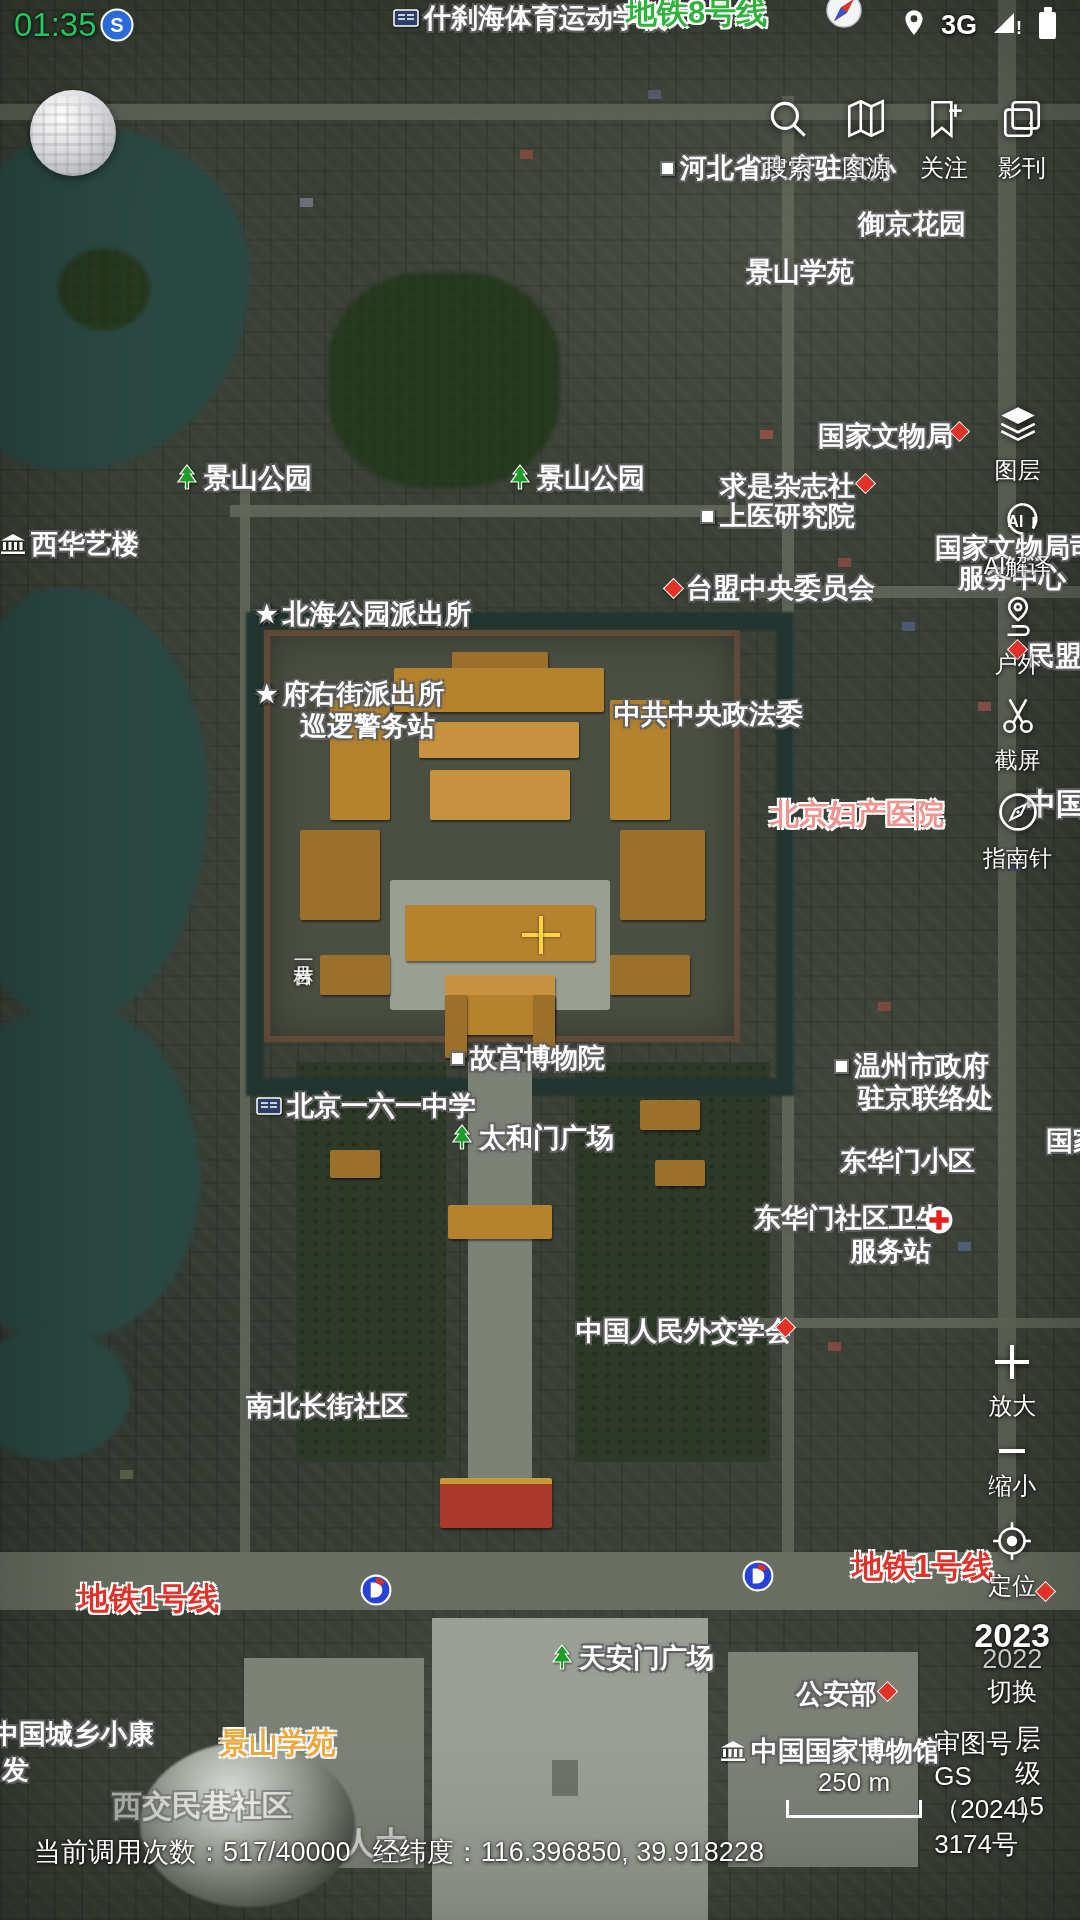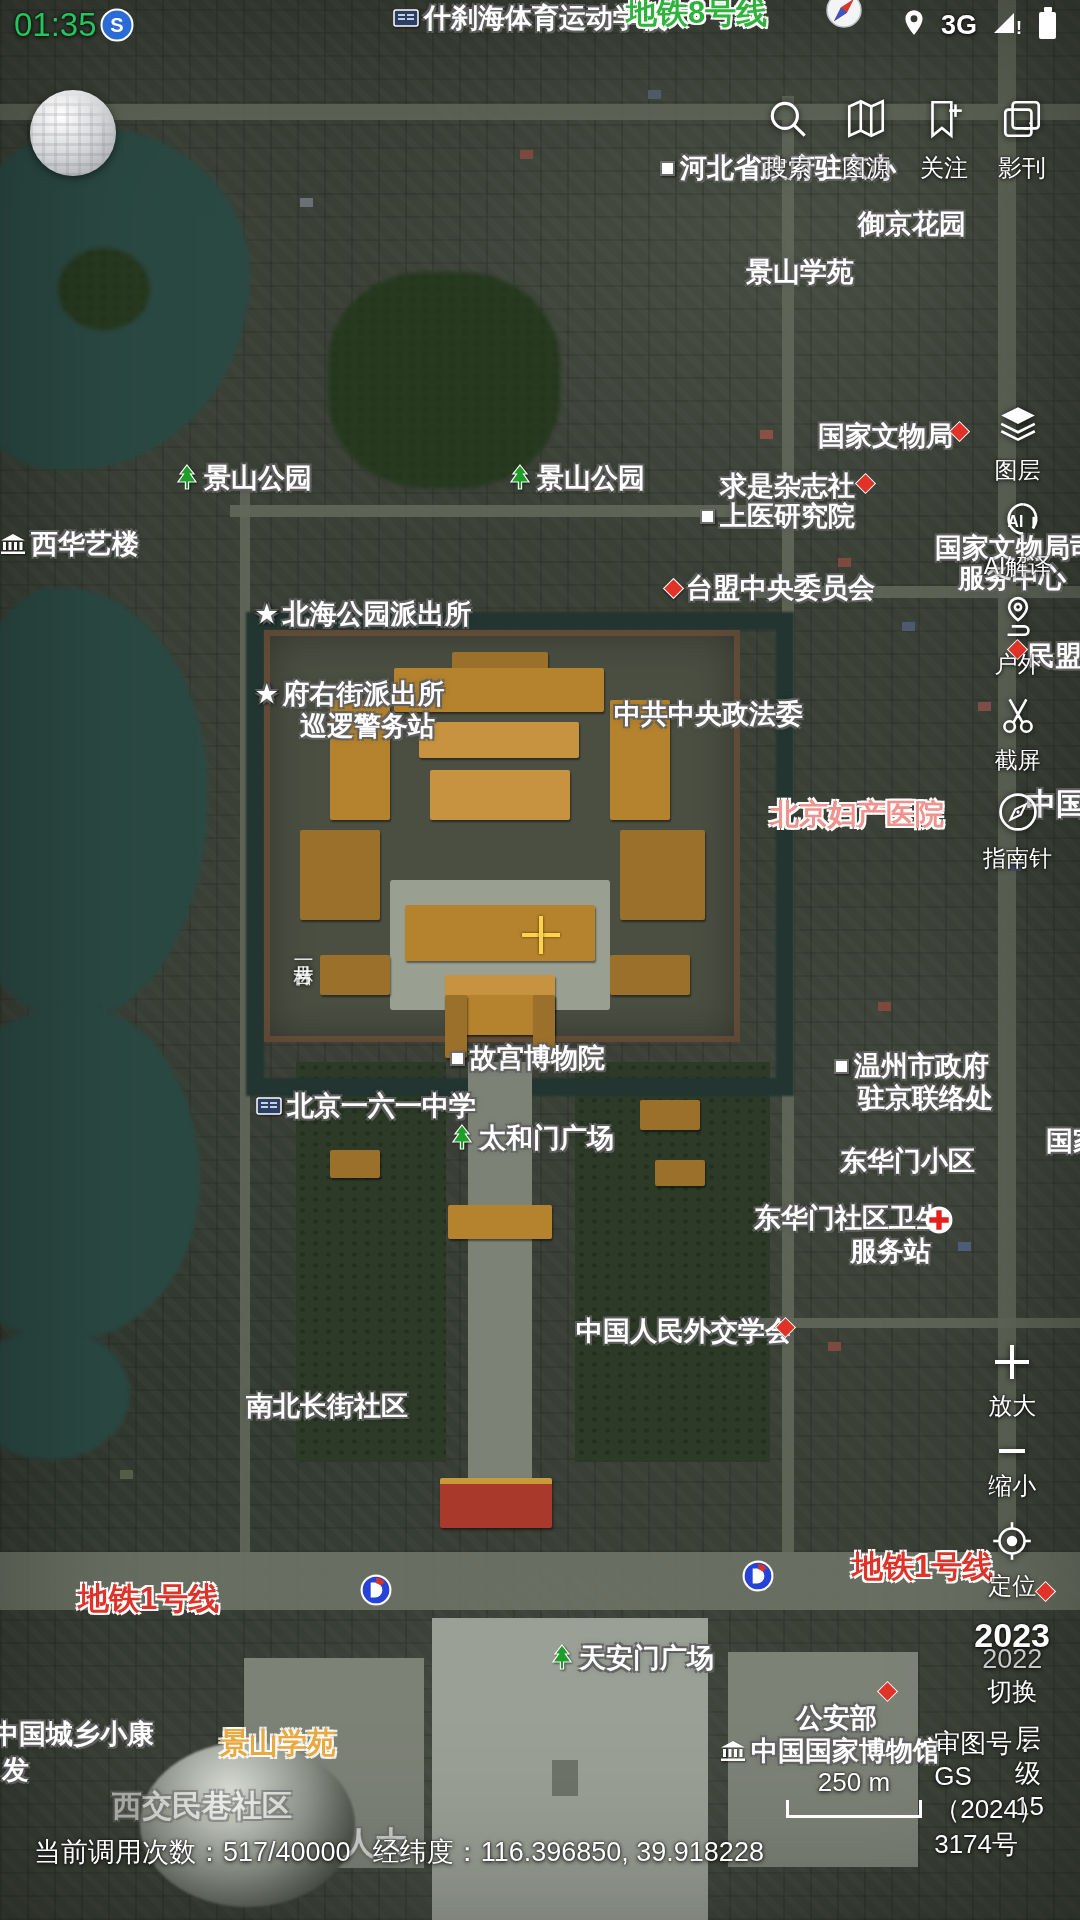--- a/index.html
+++ b/index.html
@@ -296,21 +296,21 @@
       </div>
       <div class="map-label s-red" style="left: 852px; top: 1546px; font-size: 31px;">
         <span>地铁1号线</span>
       </div>
       <div class="map-label" style="left: 550px; top: 1640px;">
         <svg width="24" height="28" viewBox="0 0 24 28">
           <path d="M12 1 L19 10 H15.5 L21 18 H13.6 V25 H10.4 V18 H3 L8.5 10 H5 Z" fill="#1e9e28" stroke="#fff" stroke-width="1.2"></path>
         </svg>
         <span>天安门广场</span>
       </div>
-      <div class="map-label" style="left: 796px; top: 1676px; margin-top: 24px;">
+      <div class="map-label" style="left: 796px; top: 1676px;">
         <span>公安部</span>
       </div>
       <div class="map-label" style="left: -8px; top: 1716px;">
         <span>中国城乡小康</span>
       </div>
       <div class="map-label" style="left: 2px; top: 1752px;">
         <span>发</span>
       </div>
       <div class="map-label s-orange" style="left: 220px; top: 1724px; font-size: 29px;">
         <span>景山学苑</span>

